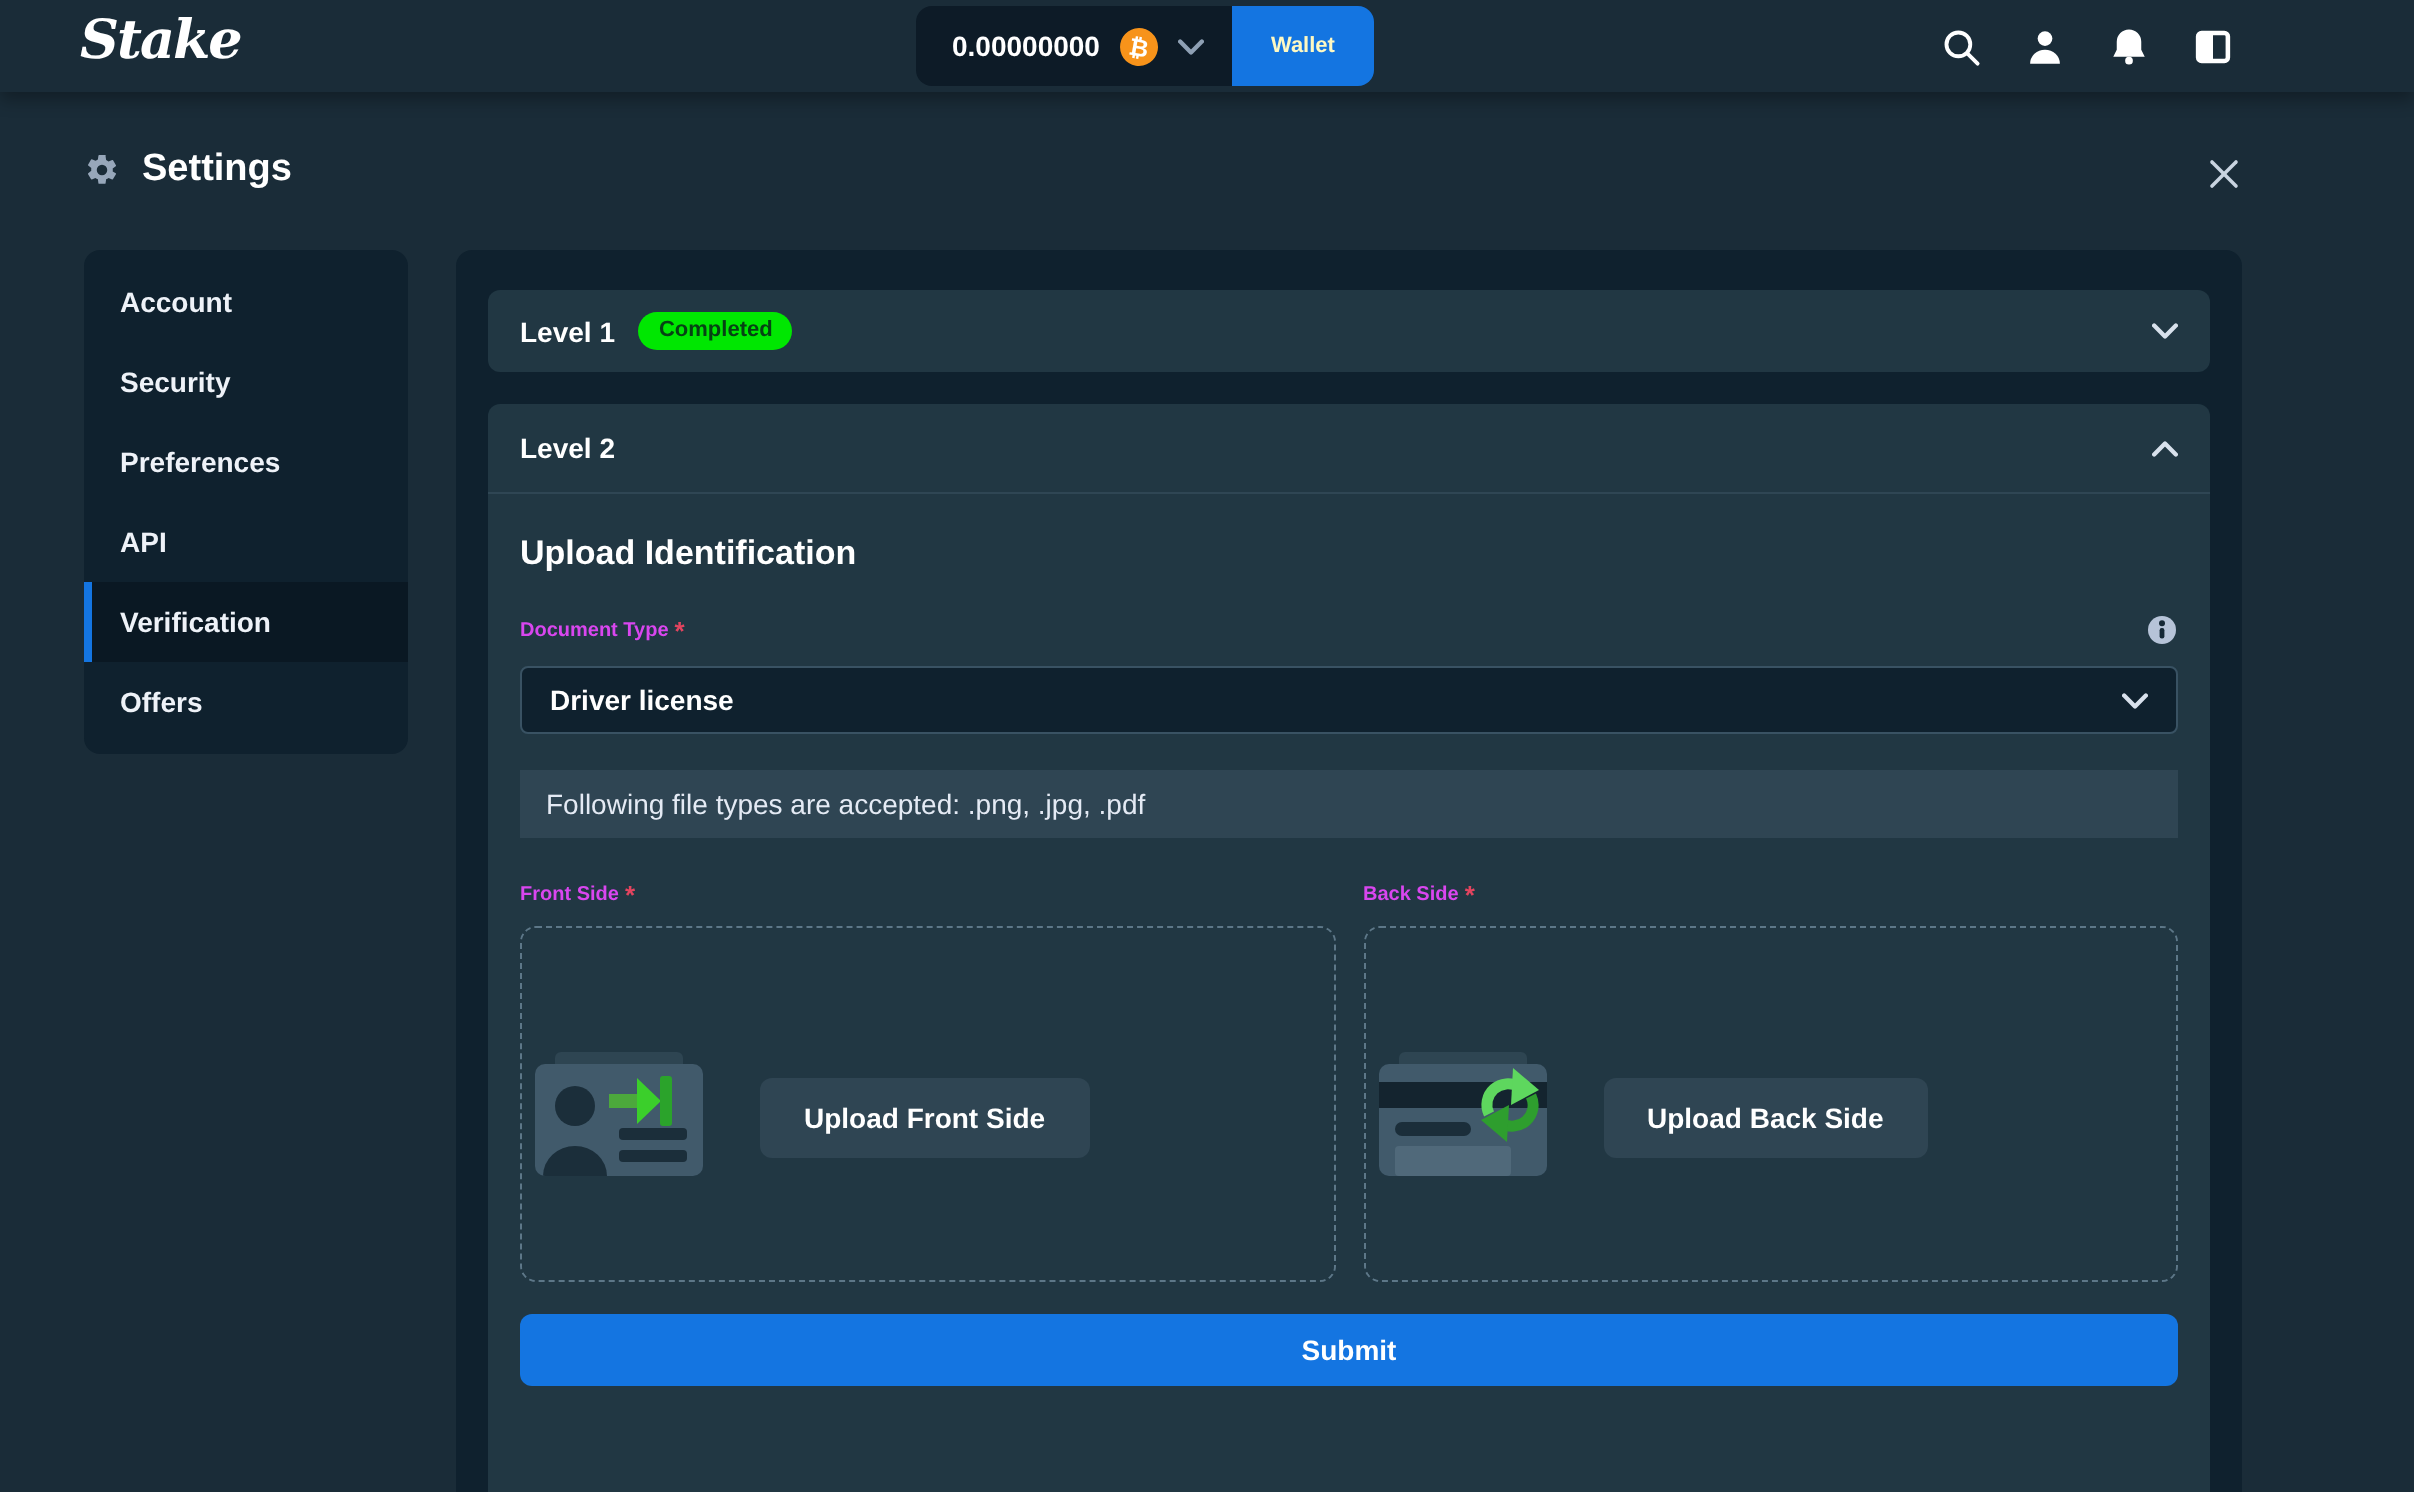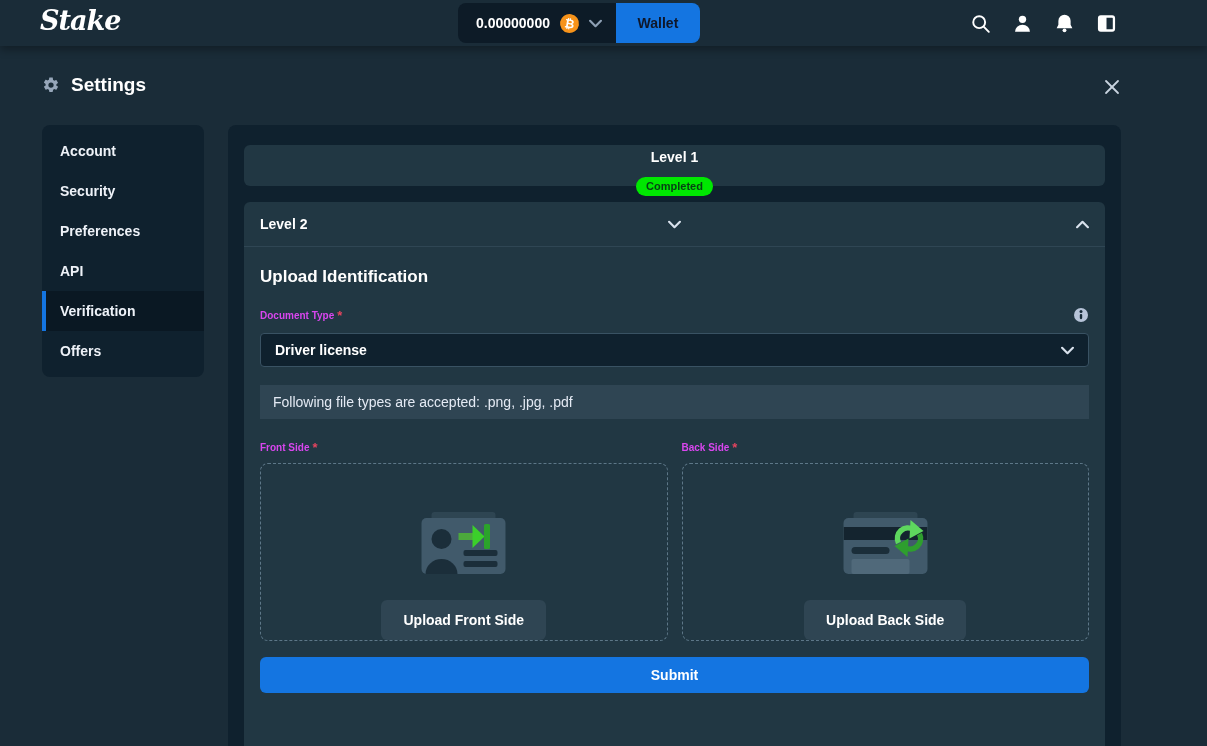--- a/index.html
+++ b/index.html
@@ -28,22 +28,22 @@
     display:flex; align-items:center; gap:10px; padding:0 14px 0 18px; cursor:pointer;
   }
   .balance-value { font-size:14px; font-weight:700; }
   .coin {
     width:19px; height:19px; border-radius:50%; background:#f7931a;
     display:flex; align-items:center; justify-content:center;
     font-size:12px; font-weight:700; color:#fff; transform:rotate(10deg);
     font-family:"DejaVu Sans",sans-serif;
   }
   .wallet-btn {
-    width:84px; background:#1475e1; border:none; border-radius:0 8px 8px 0;
-    color:#0f172a; font-weight:700; font-size:14px; cursor:pointer;
+    width:71px; background:#1475e1; border:none; border-radius:0 8px 8px 0;
+    color:#fef9c3; font-weight:700; font-size:11px; cursor:pointer;
     font-family:inherit;
   }
   .nav-icons {
     position:absolute; right:90px; top:0; height:46px;
     display:flex; align-items:center; gap:21px;
   }
   .icon-btn { background:none; border:none; padding:0; width:21px; height:21px; cursor:pointer; }
   .icon-btn svg { display:block; width:100%; height:100%; }
 
   
@@ -68,21 +68,21 @@
   }
   .side-item.active { background:#0a1823; border-left-color:#1475e1; }
 
   
   .panel {
     position:absolute; left:228px; top:125px; width:893px; height:621px;
     background:#0f212e; border-radius:8px 8px 0 0; padding:20px 16px 0; overflow:hidden;
   }
   .level-row {
     height:41px; background:#213743; border-radius:6px;
-    display:flex; align-items:center; gap:12px; padding:4px 16px; cursor:pointer;flex-direction:column;
+    display:flex; align-items:center; gap:12px; padding:4px 16px; cursor:pointer;
   }
   .level-label { font-size:14px; font-weight:700; }
   .badge {
     background:#00e701; color:#064214; font-size:11px; font-weight:700;
     padding:3px 10px; border-radius:100px; line-height:13px;
   }
   .spacer { flex:1; }
   .chev svg { display:block; width:13px; height:9px; }
 
   .level2 { margin-top:16px; background:#213743; border-radius:6px 6px 0 0; height:620px; }
@@ -111,21 +111,21 @@
   .notice {
     margin-top:18px; height:34px; background:#2f4553; border-radius:0;
     display:flex; align-items:center; padding:0 13px;
     font-size:14px; color:#e4eaf4;
   }
 
   .sides-grid { margin-top:20px; display:grid; grid-template-columns:1fr 1fr; column-gap:14px; }
   .upload-box {
     margin-top:8px; height:178px;
     border:1px dashed #5d7788; border-radius:8px;
-    display:flex; flex-direction:column; align-items:center; justify-content:flex-end;
+    display:flex; align-items:center; justify-content:flex-start;
     gap:22px; padding-top:14px; cursor:pointer;
   }
   .card-icon svg { display:block; width:97px; height:66px; }
   .upload-btn {
     background:#2f4553; border:none; border-radius:6px; color:#fff;
     font-weight:700; font-size:14px; padding:12px 22px; cursor:pointer;
     font-family:inherit;
   }
 
   .submit-btn {

